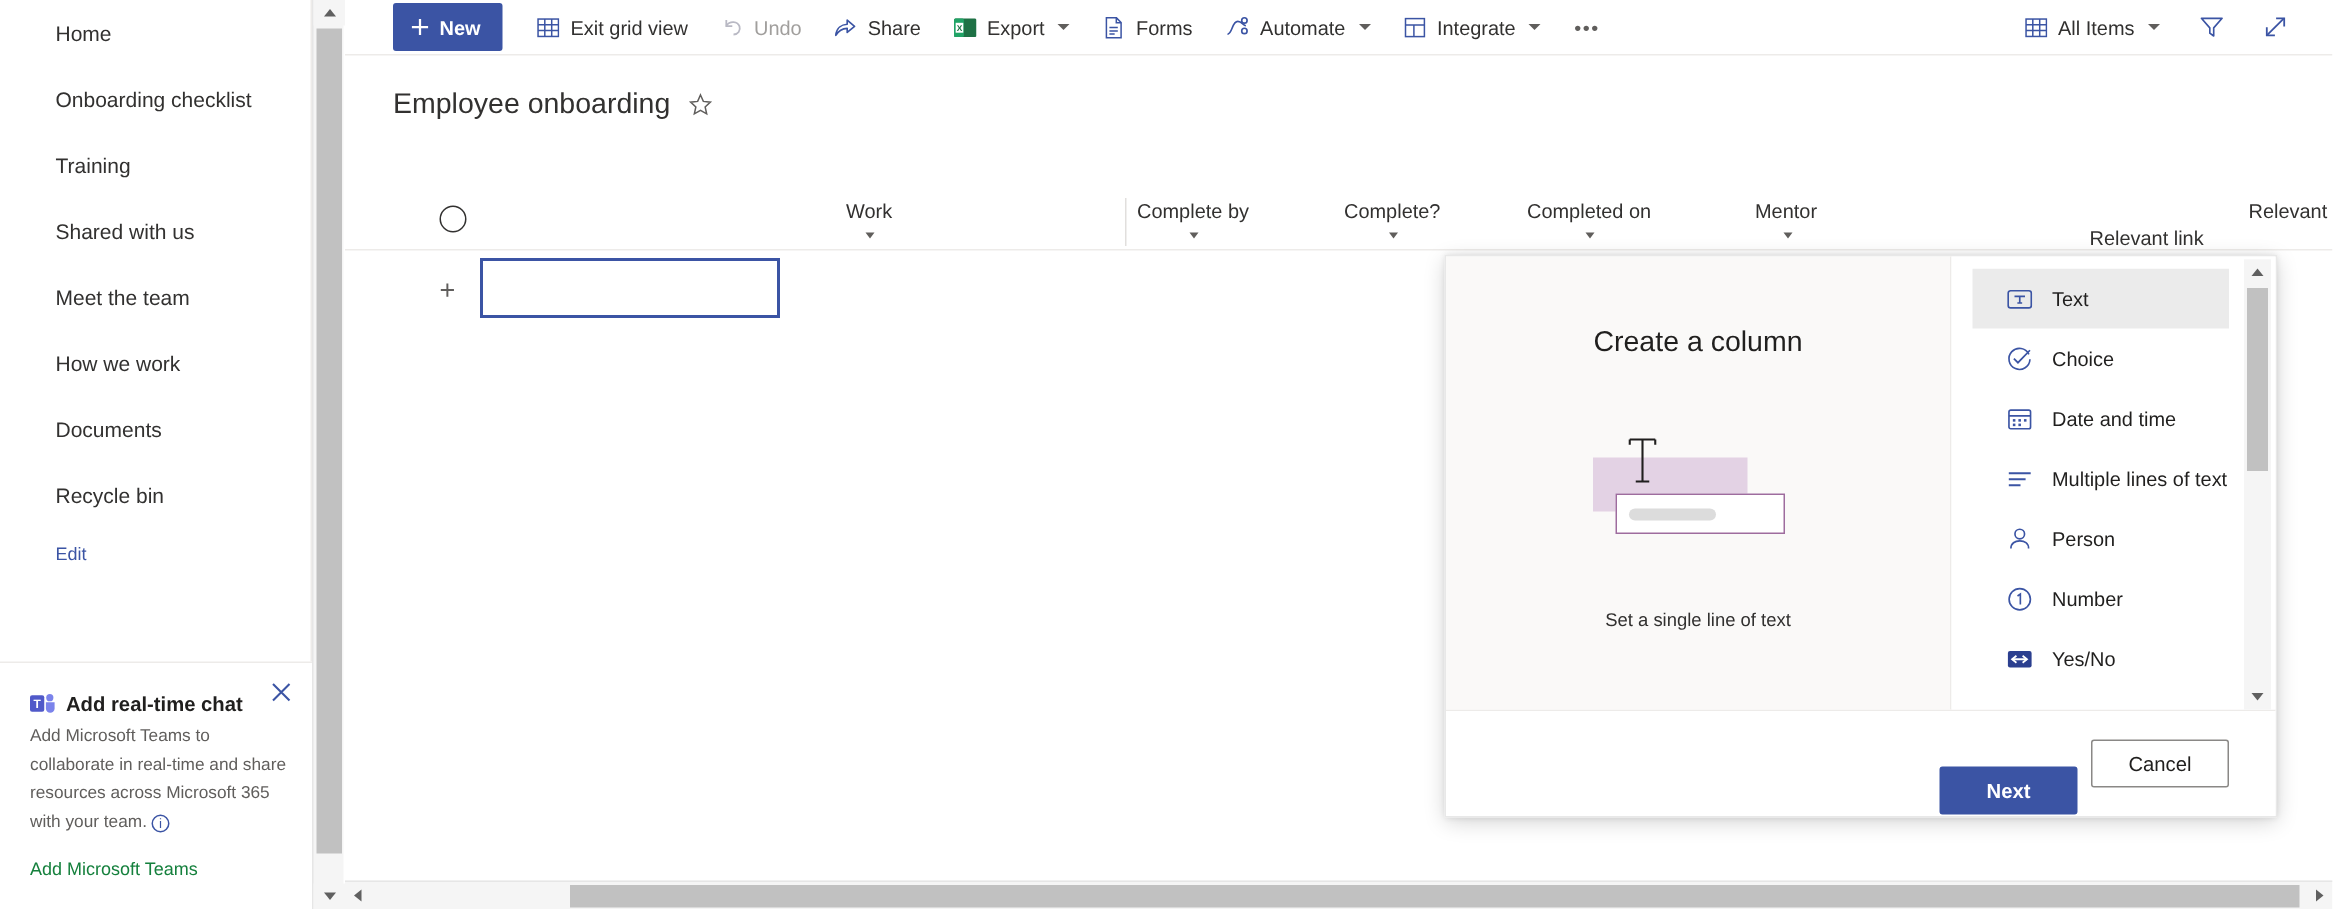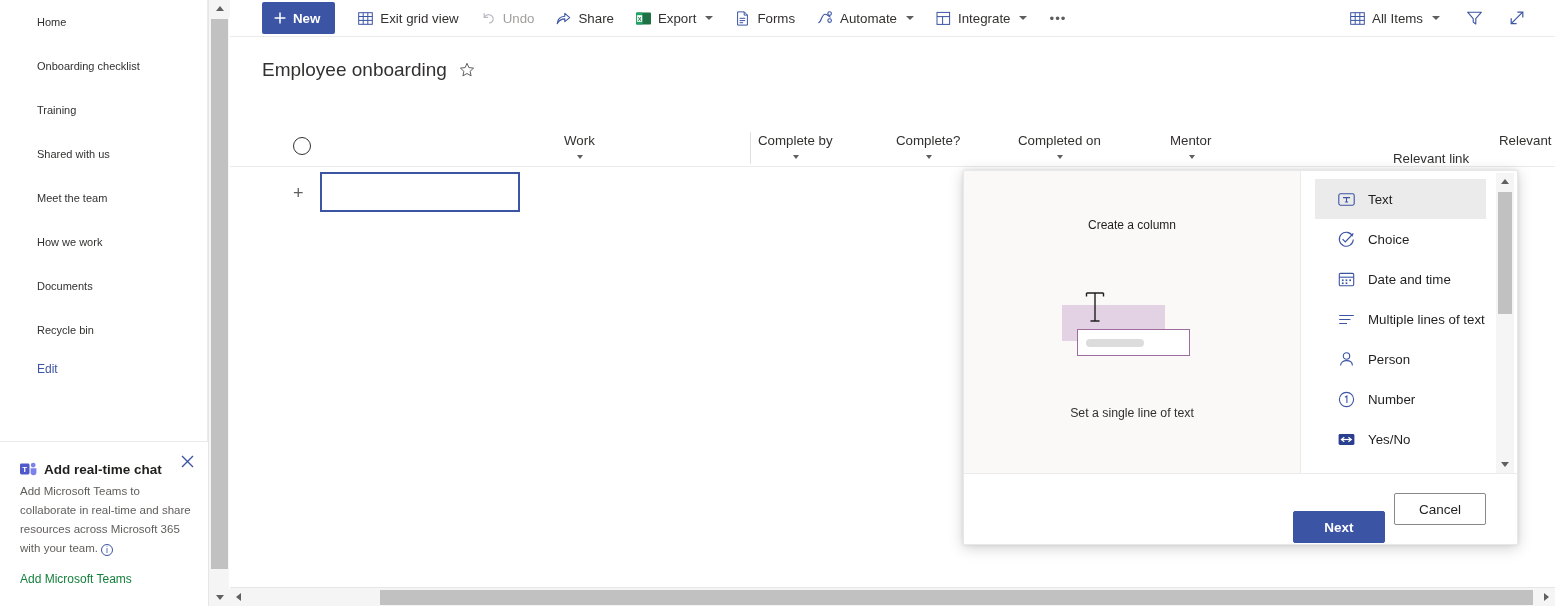--- a/index.html
+++ b/index.html
@@ -26,21 +26,21 @@
     height: 606px;
     background: #ffffff;
     border-right: 1px solid #edebe9;
   }
   .nav-list { padding: 0; margin: 0; list-style: none; }
   .nav-item {
     height: 44px;
     display: flex;
     align-items: center;
     padding-left: 37px;
-    font-size: 11px;
+    font-size: 14px;
     color: #323130;
     cursor: pointer;
     white-space: nowrap;
   }
   .nav-edit {
     height: 34px;
     display: flex;
     align-items: center;
     padding-left: 37px;
     font-size: 12px;
@@ -321,21 +321,21 @@
   #preview-pane {
     width: 337px;
     background: #faf9f8;
     border-right: 1px solid #edebe9;
     position: relative;
   }
   #dialog-heading {
     position: absolute;
     top: 47px; left: 0; right: 0;
     text-align: center;
-    font-size: 12px;
+    font-size: 19px;
     color: #201f1e;
     font-weight: normal;
   }
   #preview-art {
     position: absolute;
     top: 120px; left: 98px;
     width: 145px; height: 60px;
   }
   .art-rect {
     position: absolute;

